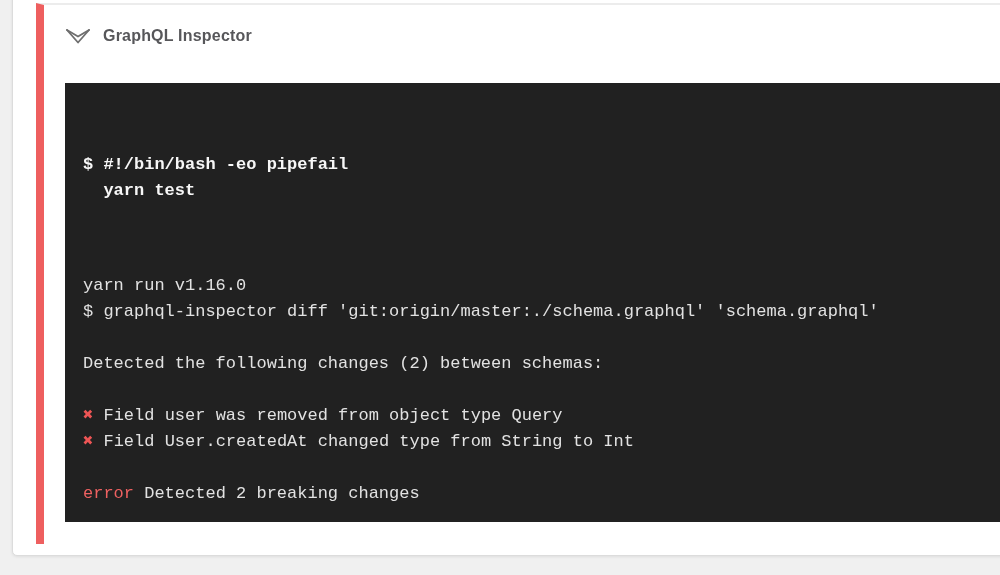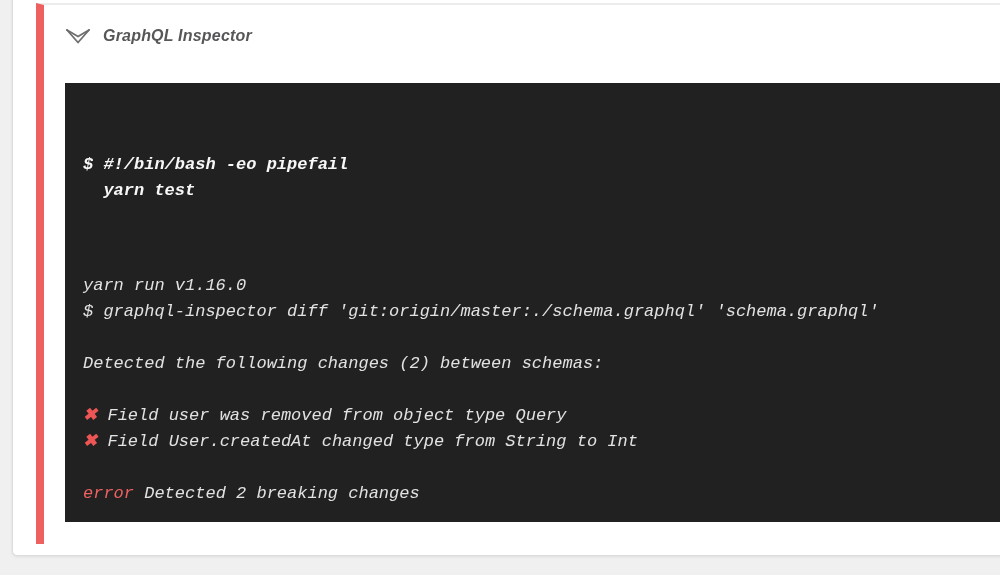--- a/index.html
+++ b/index.html
@@ -3,21 +3,21 @@
 <meta charset="utf-8">
 <style>
   * { margin:0; padding:0; box-sizing:border-box; }
   html,body { width:1000px; height:575px; }
   body {
     font-family:"Liberation Sans","DejaVu Sans",sans-serif;
     background:var(--page-bg,#f0f0f0);
     overflow:hidden;
   }
   .viewport {
-    position:relative; width:1000px; height:575px; overflow:hidden;font-style:italic;
+    position:relative; width:1000px; height:575px; overflow:hidden;
   }
   .card {
     position:absolute; left:12px; top:-24px; width:1080px; height:580px;
     background:#ffffff;
     border:1px solid #dcdcdc;
     border-radius:5px;
     box-shadow:0 1px 3px rgba(0,0,0,0.08);
   }
   .step {
     position:absolute; left:23px; top:26px; width:1046px; height:541px;

